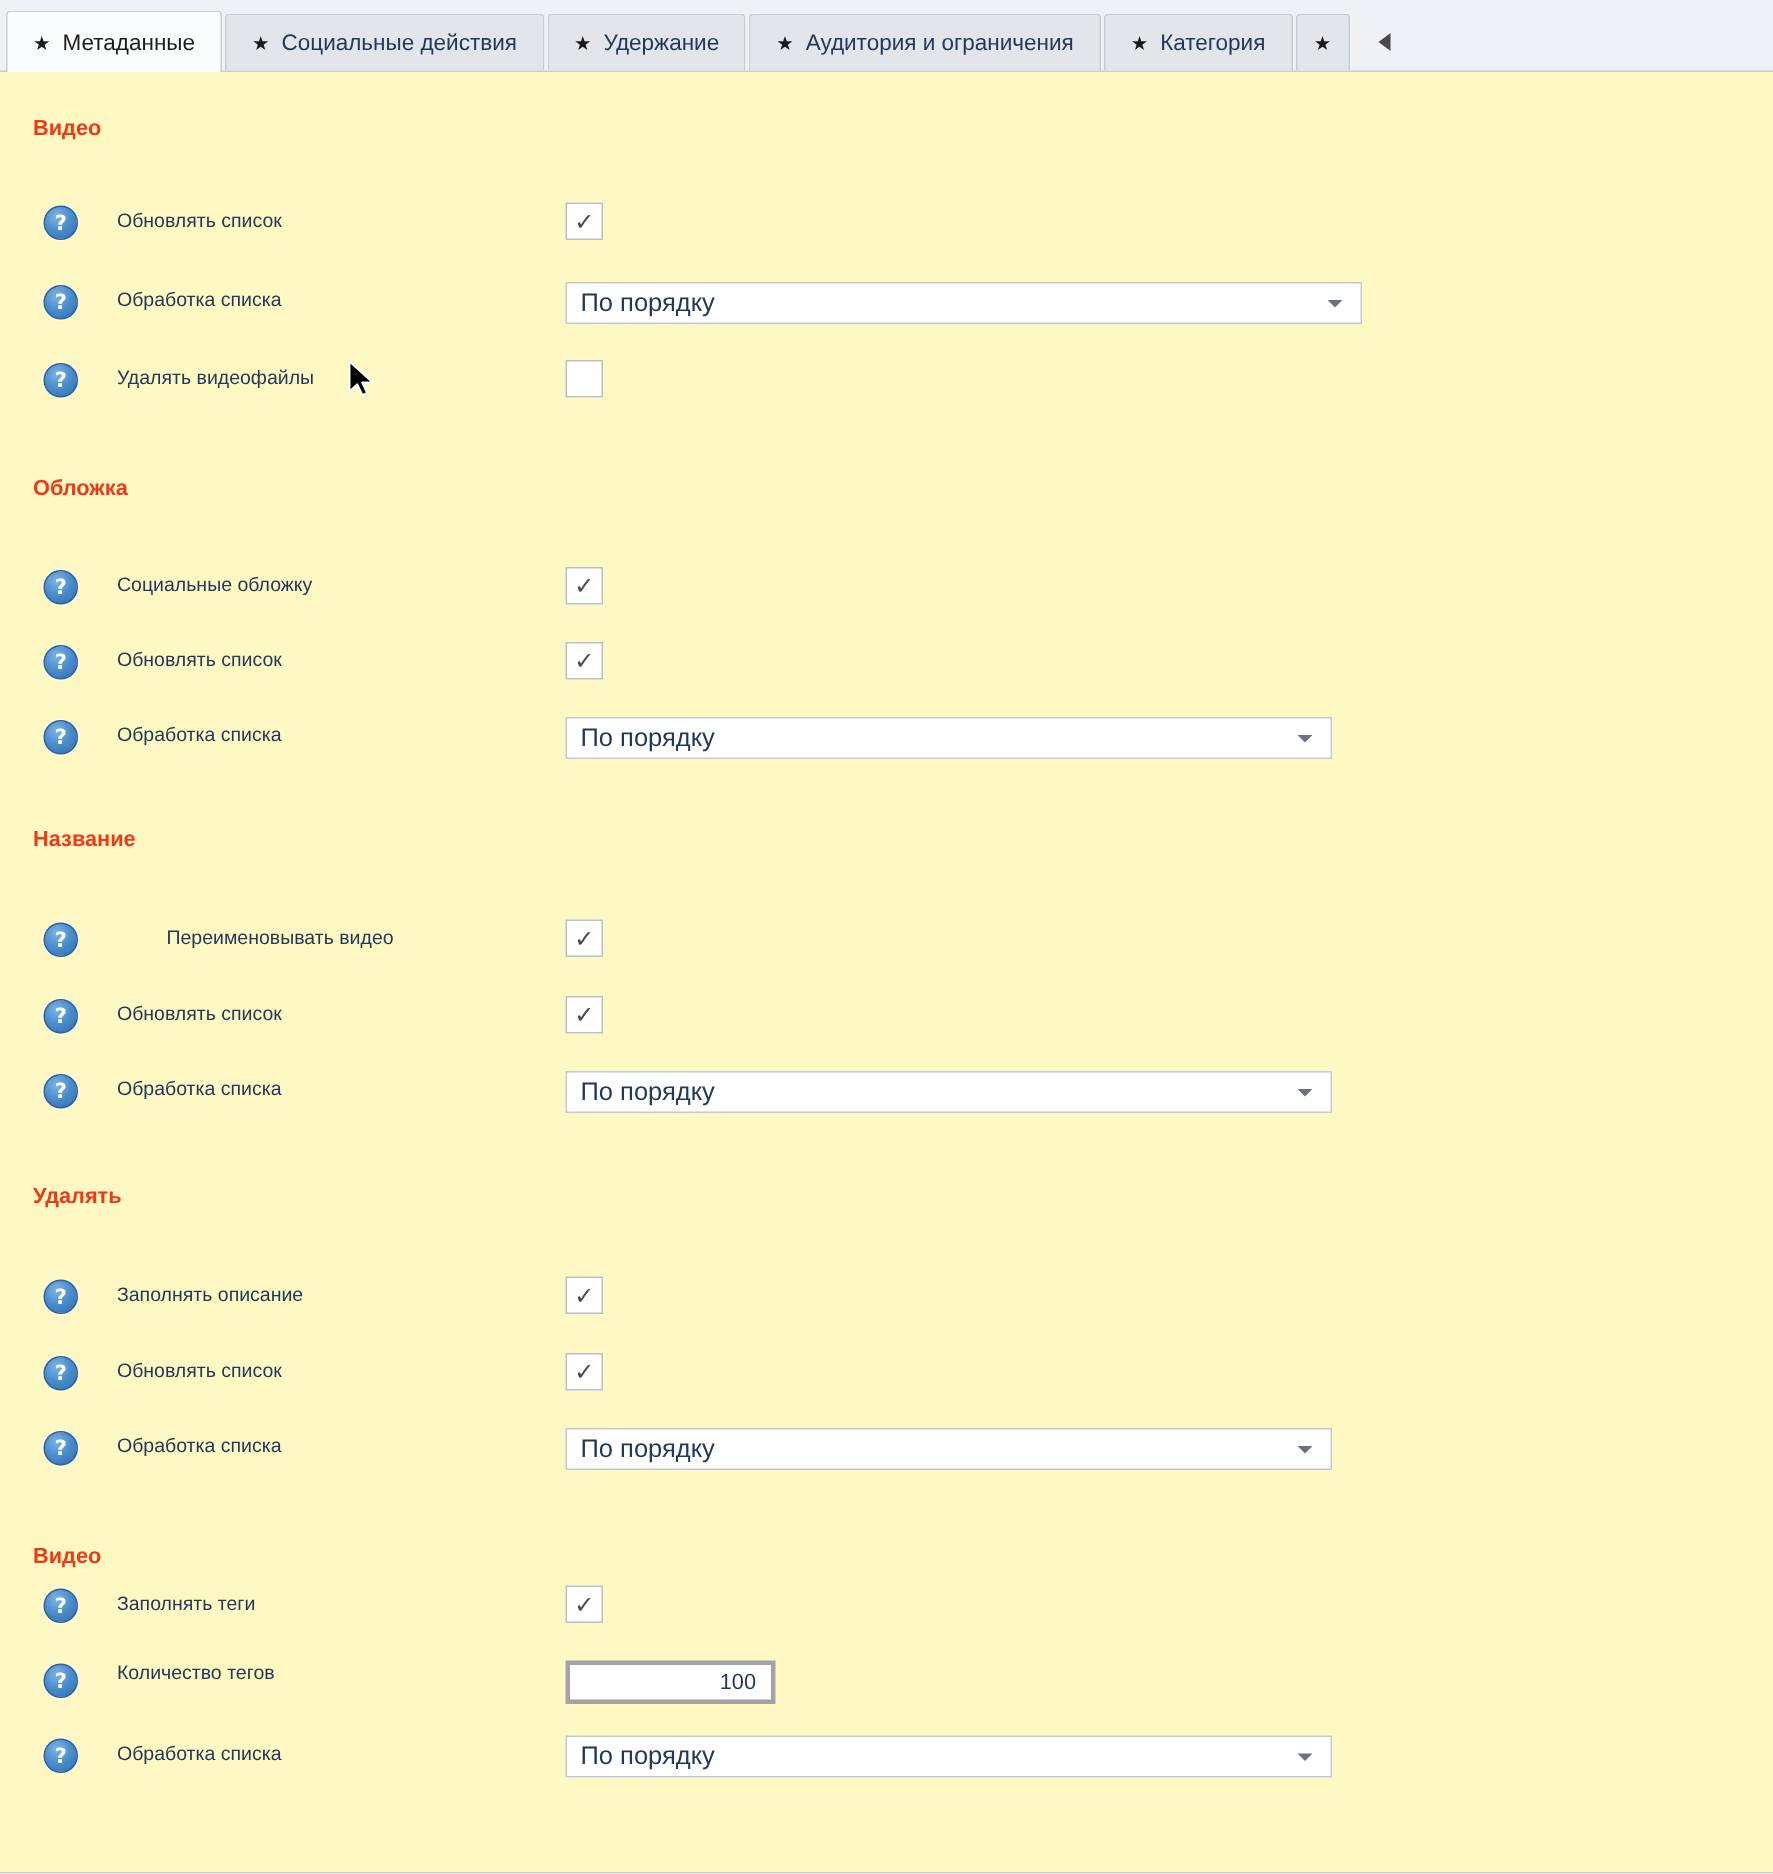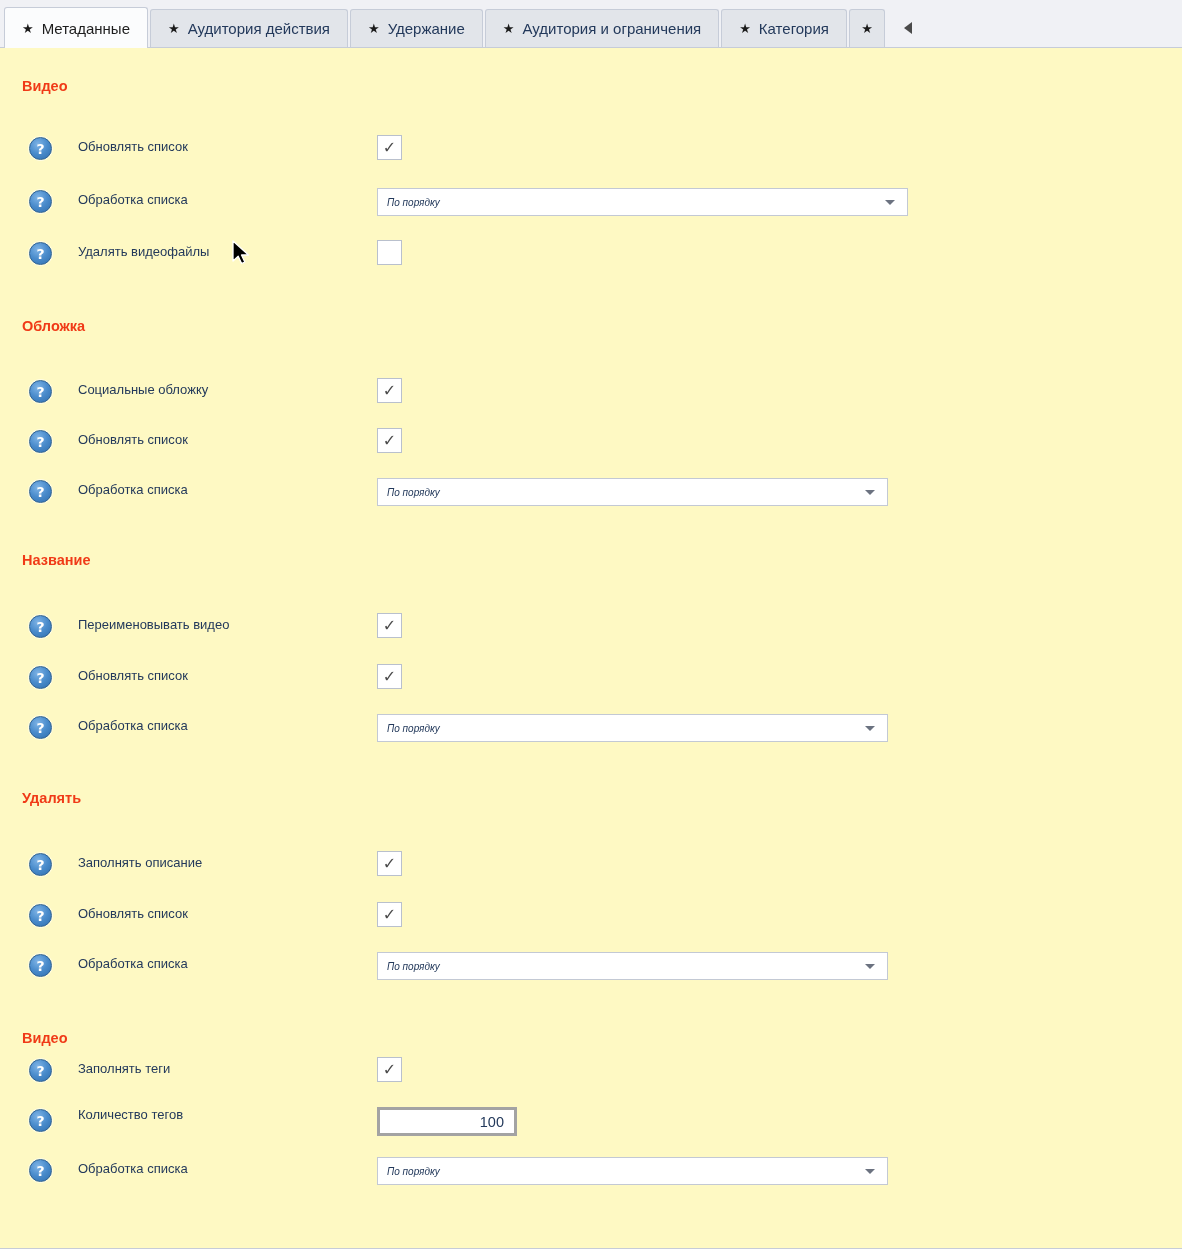--- a/index.html
+++ b/index.html
@@ -160,25 +160,24 @@
     background: #ffffff;
     border: 1px solid #c3c9d4;
     box-sizing: border-box;
     display: flex;
     align-items: center;
     padding: 0 8px 0 9px;
     cursor: pointer;
   }
   .dropdown .dd-value {
     flex: 1;
-    font-size: 10px;
+    font-size: 17px;
     color: #23395b;
     white-space: nowrap;
     overflow: hidden;
-    font-style: italic;
   }
   .dropdown .dd-arrow {
     width: 0; height: 0;
     border-left: 5px solid transparent;
     border-right: 5px solid transparent;
     border-top: 5px solid #6b7280;
     margin-right: 4px;
   }
 
   .numfield {
@@ -212,21 +211,21 @@
 </head>
 <body>
 
 <div id="tabbar">
     <div class="tab active">
       <span class="tab-star">★</span>
       <span class="tab-label">Метаданные</span>
     </div>
     <div class="tab">
       <span class="tab-star">★</span>
-      <span class="tab-label">Аудитория действия</span>
+      <span class="tab-label">Социальные действия</span>
     </div>
     <div class="tab">
       <span class="tab-star">★</span>
       <span class="tab-label">Удержание</span>
     </div>
     <div class="tab">
       <span class="tab-star">★</span>
       <span class="tab-label">Аудитория и ограничения</span>
     </div>
     <div class="tab">
@@ -274,21 +273,21 @@
       <div class="help-icon" style="top: 432px;">?</div>
       <div class="row-label" style="top: 434px;">Обработка списка</div>
       <div class="dropdown" style="top: 430px; width: 511px;">
         <span class="dd-value">По порядку</span>
         <span class="dd-arrow"></span>
       </div>
     </div>
     <div class="section">
       <div class="section-title" style="top: 504px;">Название</div>
       <div class="help-icon" style="top: 567px;">?</div>
-      <div class="row-label" style="top: 569px;">Переименовывать видео</div>
+      <div class="row-label" style="top: 569px; margin-left: 33px;">Переименовывать видео</div>
       <div class="checkbox" style="top: 565px;">
         <span class="mark">✓</span>
       </div>
       <div class="help-icon" style="top: 618px;">?</div>
       <div class="row-label" style="top: 620px;">Обновлять список</div>
       <div class="checkbox" style="top: 616px;">
         <span class="mark">✓</span>
       </div>
       <div class="help-icon" style="top: 668px;">?</div>
       <div class="row-label" style="top: 670px;">Обработка списка</div>

